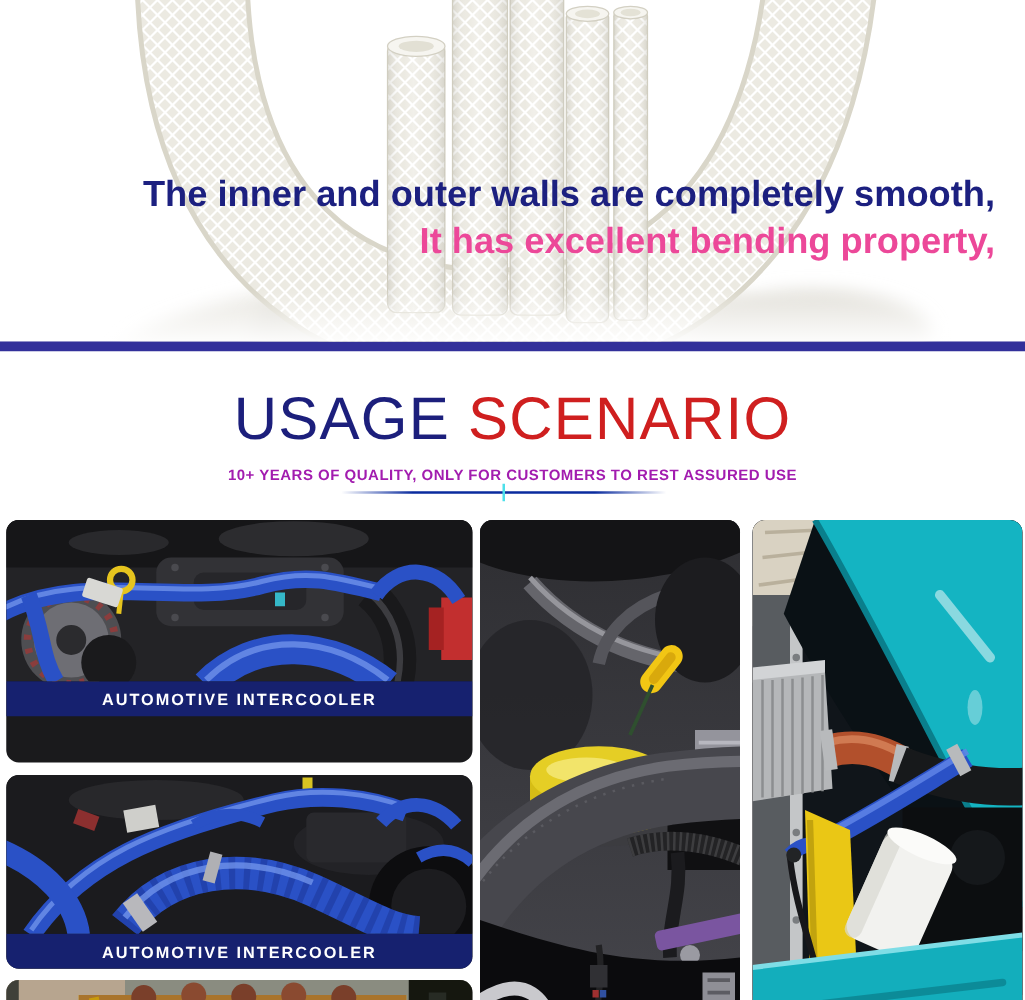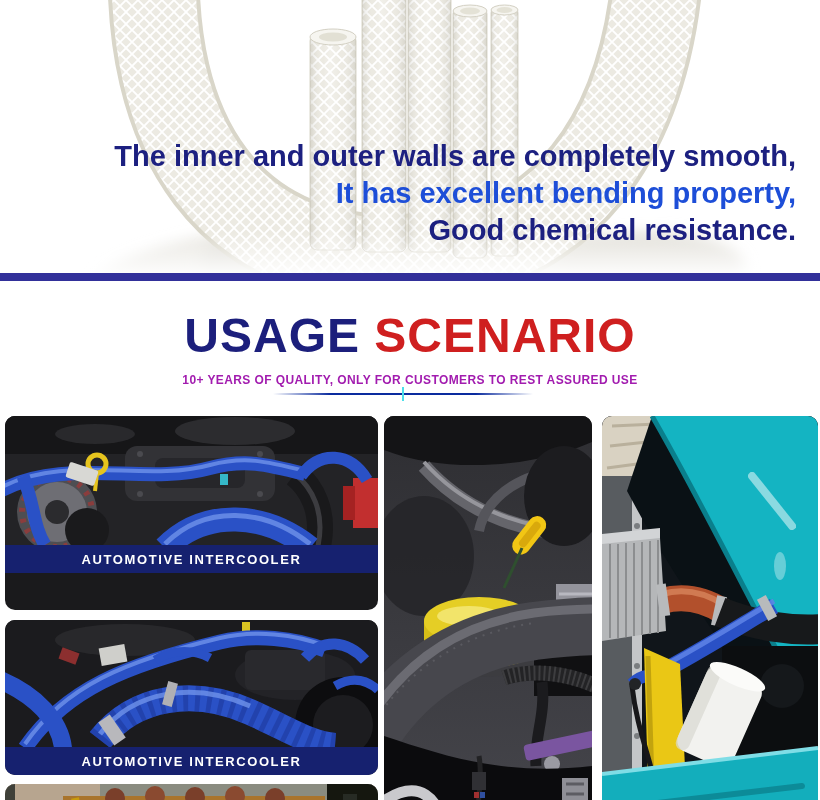--- a/index.html
+++ b/index.html
@@ -8,26 +8,26 @@
     font-family:"Liberation Sans", sans-serif;
   }
   
   .hero{position:relative;height:273px;background:#ffffff;overflow:hidden;}
   .hero-art{position:absolute;left:0;top:0;width:820px;height:273px;display:block;}
   .hero-text{
     position:absolute;right:24px;top:138px;text-align:right;
     font-weight:bold;font-size:29px;line-height:37px;white-space:nowrap;
   }
   .hero-line-navy{color:#1c2080;}
-  .hero-line-red{color:#1d4ed8;}
+  .hero-line-red{color:#ec4899;}
   
   .divider{height:8px;background:#32309a;}
   
   .usage-head{padding-top:30px;text-align:center;}
-  .usage-title{margin:0;font-size:48px;line-height:50px;font-weight:bold;letter-spacing:1px;}
+  .usage-title{margin:0;font-size:48px;line-height:50px;font-weight:normal;letter-spacing:1px;}
   .usage-title .w1{color:#1c1f7c;}
   .usage-title .w2{color:#cf1f1f;}
   .usage-sub{
     margin-top:12px;font-size:12px;line-height:15px;font-weight:bold;
     letter-spacing:.4px;color:#a21caf;
   }
   .accent-line{
     position:relative;width:260px;height:2px;margin:5px auto 0;left:-7px;
     background:linear-gradient(90deg, rgba(10,43,158,0) 0%, #0a2b9e 22%, #0a2b9e 78%, rgba(10,43,158,0) 100%);
   }
@@ -109,21 +109,20 @@
         <ellipse cx="333" cy="37" rx="23" ry="8" fill="#f6f5f0" stroke="#d3d0c3"></ellipse>
         <ellipse cx="333" cy="37" rx="14" ry="4.5" fill="#e2e0d4"></ellipse>
       </g>
 
       <rect x="0" y="232" width="820" height="41" fill="url(#fadeWhite)"></rect>
     </svg>
 
     <div class="hero-text">
       <div class="hero-line-navy">The inner and outer walls are completely smooth,</div>
       <div class="hero-line-red">It has excellent bending property,</div>
-      <div class="hero-line-navy">Good chemical resistance.</div>
     </div>
   </section>
 
   <div class="divider"></div>
 
   <section class="usage-head">
     <h1 class="usage-title"><span class="w1">USAGE</span> <span class="w2">SCENARIO</span></h1>
     <div class="usage-sub">10+ YEARS OF QUALITY, ONLY FOR CUSTOMERS TO REST ASSURED USE</div>
     <div class="accent-line">
       <span class="accent-tick"></span>

